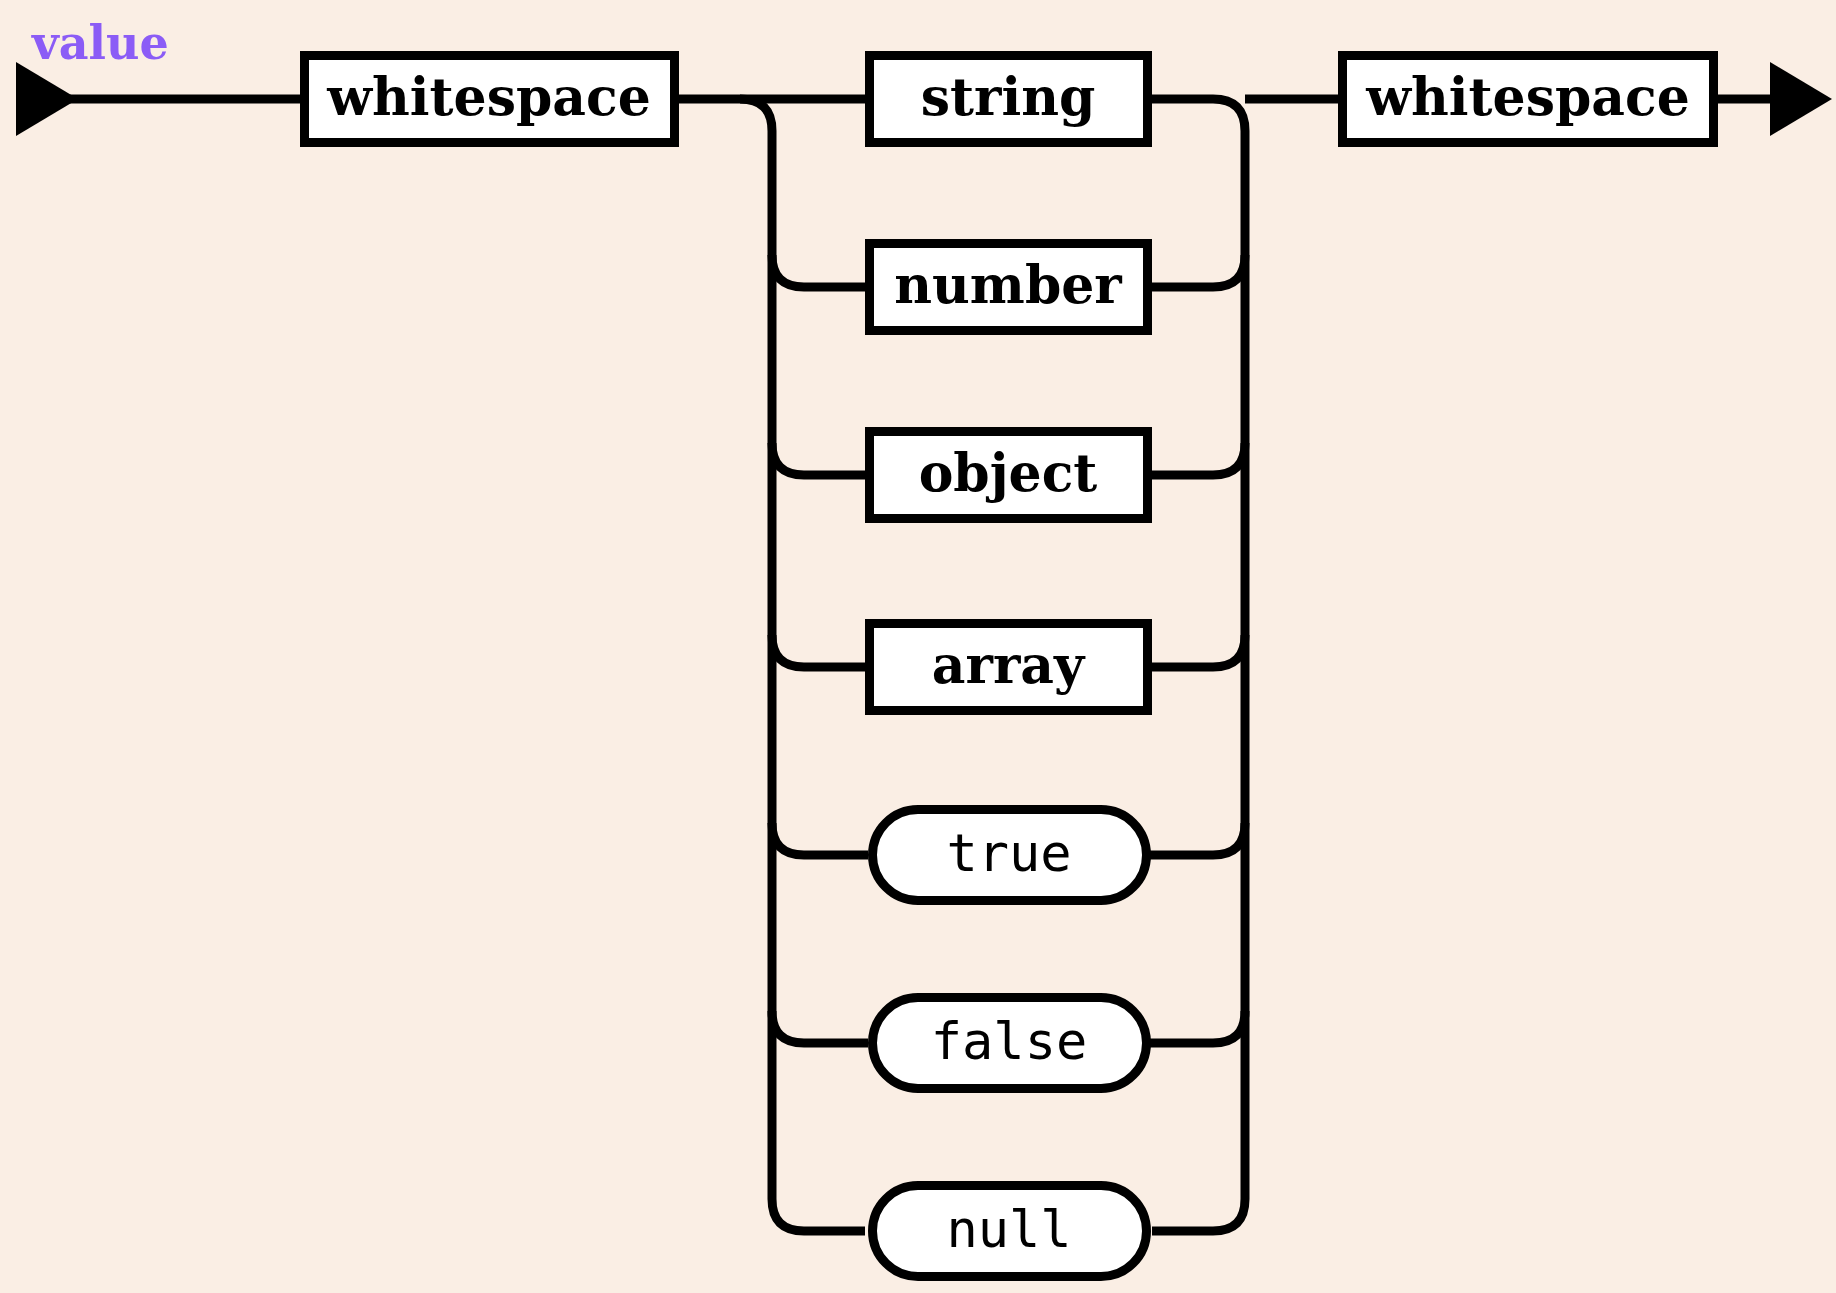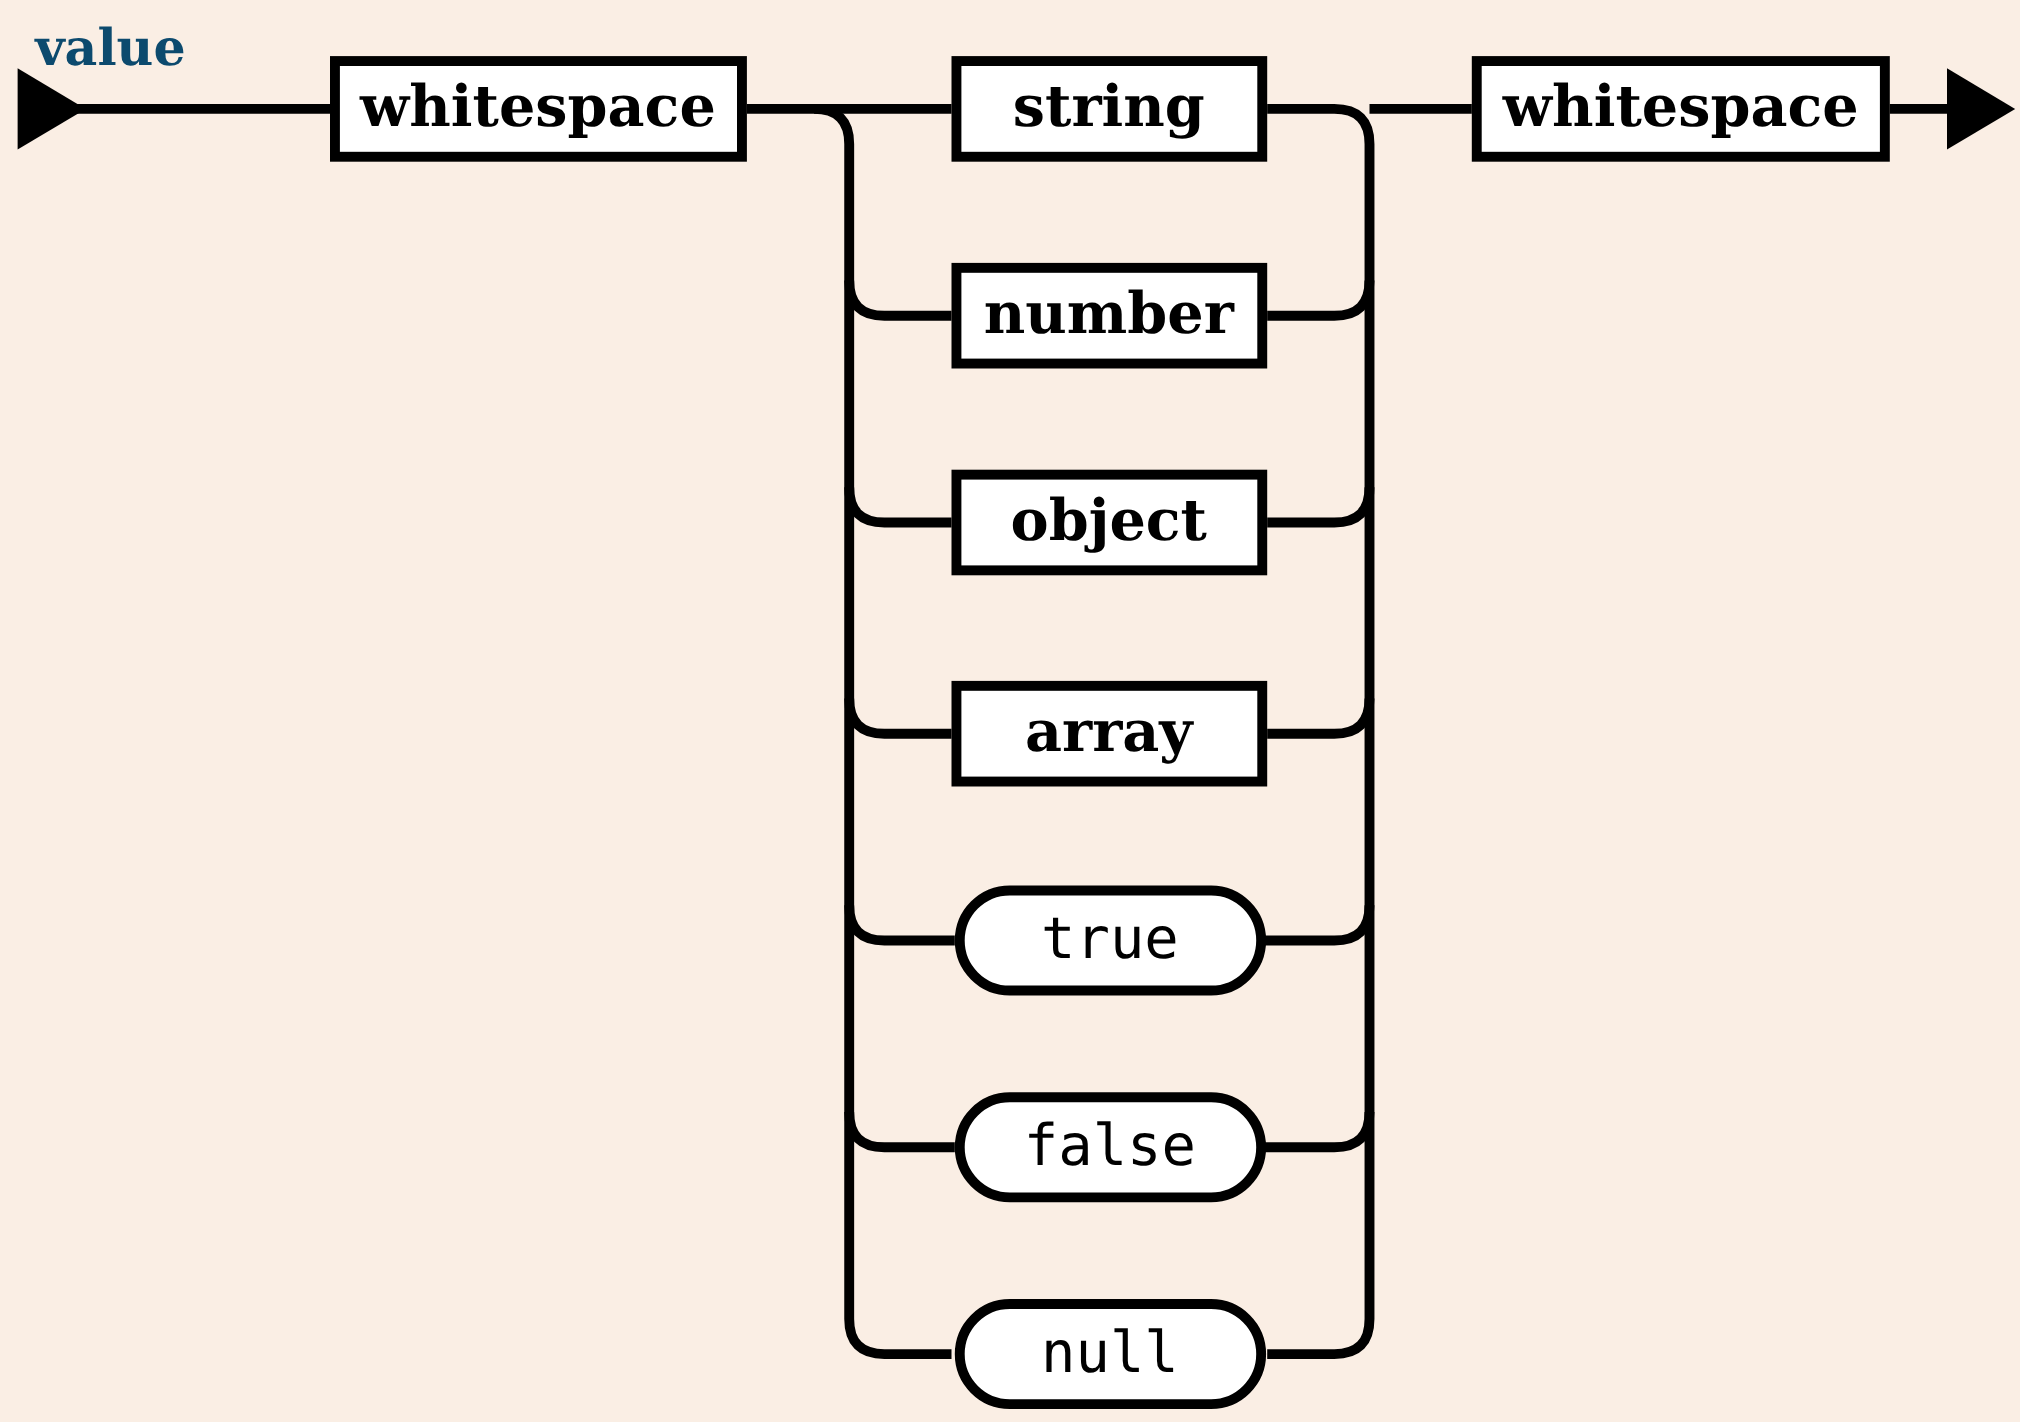--- a/index.html
+++ b/index.html
@@ -61,21 +61,21 @@
     font-size: 52px;
     fill: #000000;
     text-anchor: middle;
     dominant-baseline: middle;
   }
   .diagram-title {
     position: absolute;
     font-family: "DejaVu Serif", "Liberation Serif", serif;
     font-weight: bold;
     font-size: 46px;
-    color: #0c4a6e;
+    color: #8b5cf6;
     line-height: 1;
     white-space: nowrap;
   }
 </style>
 </head>
 <body>
 
 <div id="diagram-root">
 
   <div class="diagram-title" style="left:32px; top:20px;">value</div>

